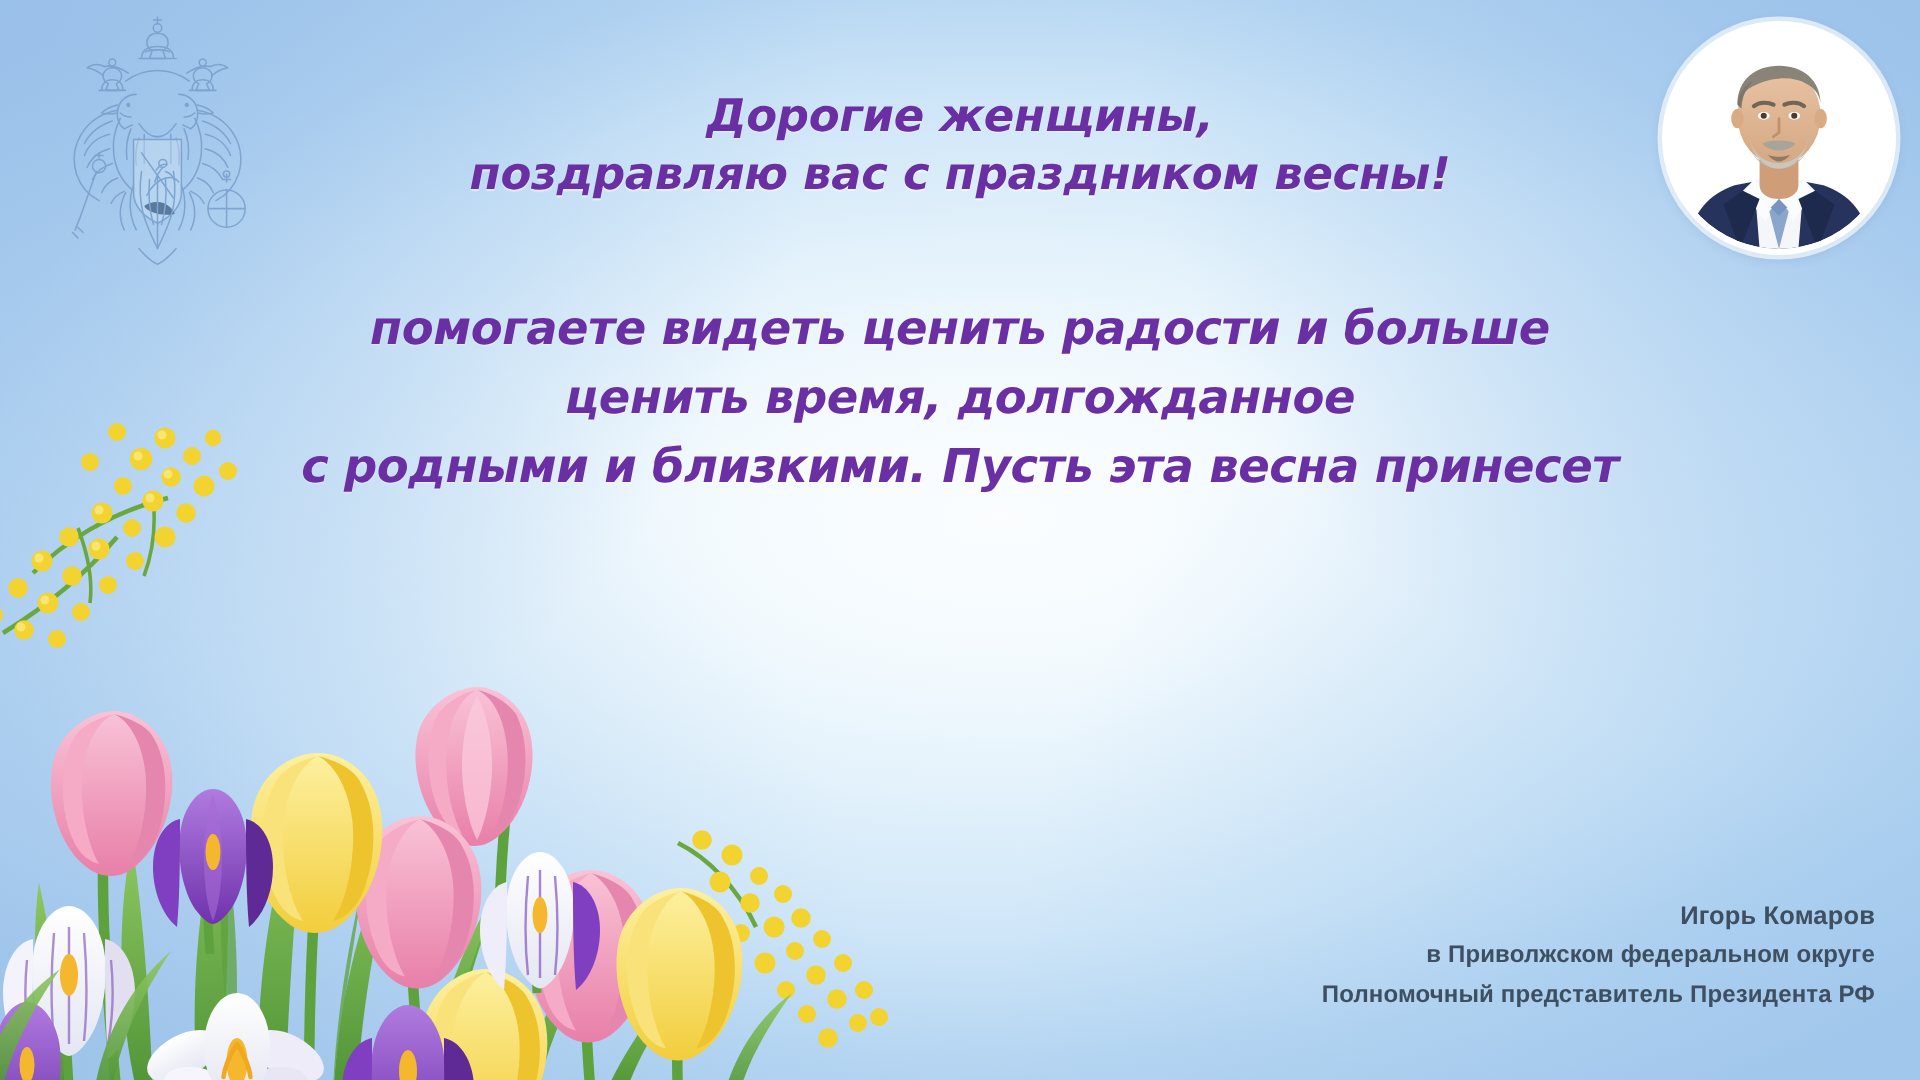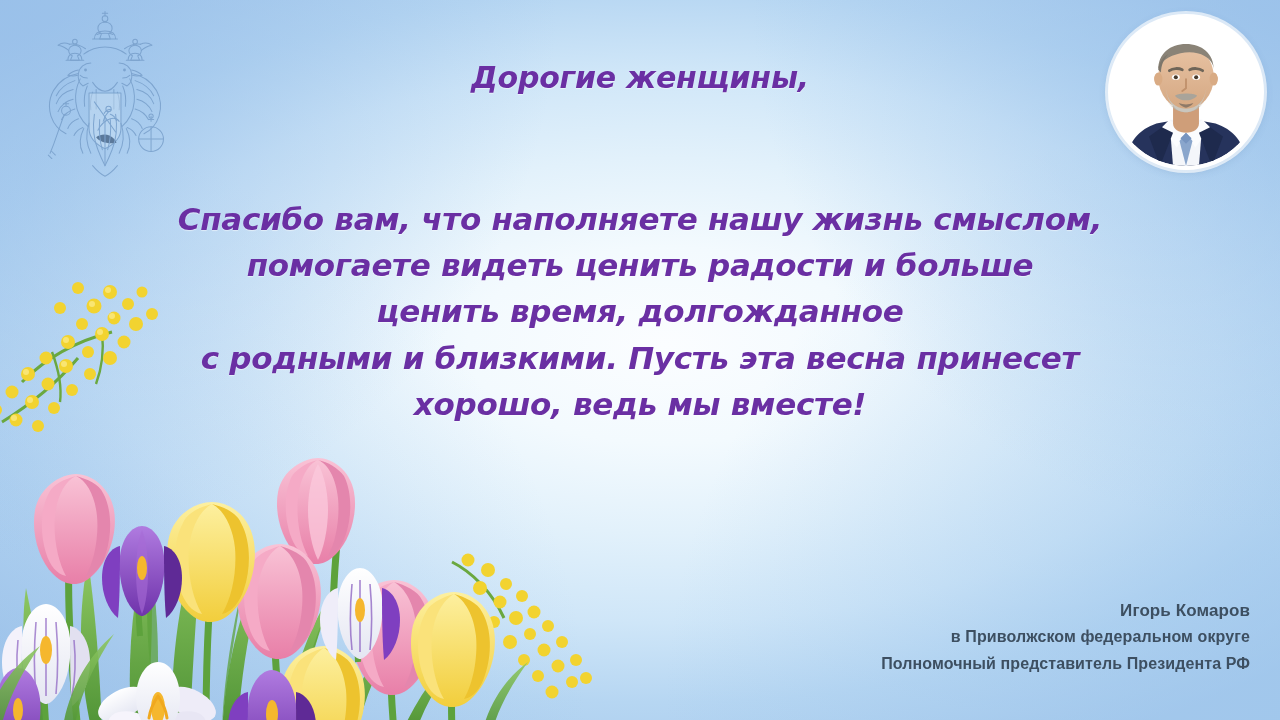--- a/index.html
+++ b/index.html
@@ -226,28 +226,27 @@
         <path d="M56 72c0 18 10 30 24 30s24-12 24-30c0 12-4 20-10 24-5 3-10 4-14 4s-9-1-14-4c-6-4-10-12-10-24z" fill="#b9b4ab"></path>
         <path d="M58 76c2 16 11 26 22 26s20-10 22-26c-2 14-10 22-22 22S60 90 58 76z" fill="#cac6bd"></path>
         <path d="M68 84c4-3 20-3 24 0-3 4-9 5-12 5s-9-1-12-5z" fill="#a9a49a"></path>
         <path d="M72 92c5 2 11 2 16 0-2 3-6 5-8 5s-6-2-8-5z" fill="#8f7a68"></path>
       </g>
     </svg>
   </div>
 
   <div id="headline">
     <span class="l">Дорогие женщины,</span>
+    <span class="l">поздравляю вас с праздником весны!</span>
   </div>
 
   <div id="message">
-    <span class="l">Спасибо вам, что наполняете нашу жизнь смыслом,</span>
     <span class="l">помогаете видеть ценить радости и больше</span>
     <span class="l">ценить время, долгожданное</span>
     <span class="l">с родными и близкими. Пусть эта весна принесет</span>
-    <span class="l">хорошо, ведь мы вместе!</span>
   </div>
 
   <div id="signature">
     <div id="sig-name">Игорь Комаров</div>
     <div class="sig-role">в Приволжском федеральном округе</div>
     <div class="sig-role">Полномочный представитель Президента РФ</div>
   </div>
 
   <div id="flowers">
     <svg viewBox="0 0 620 470">

